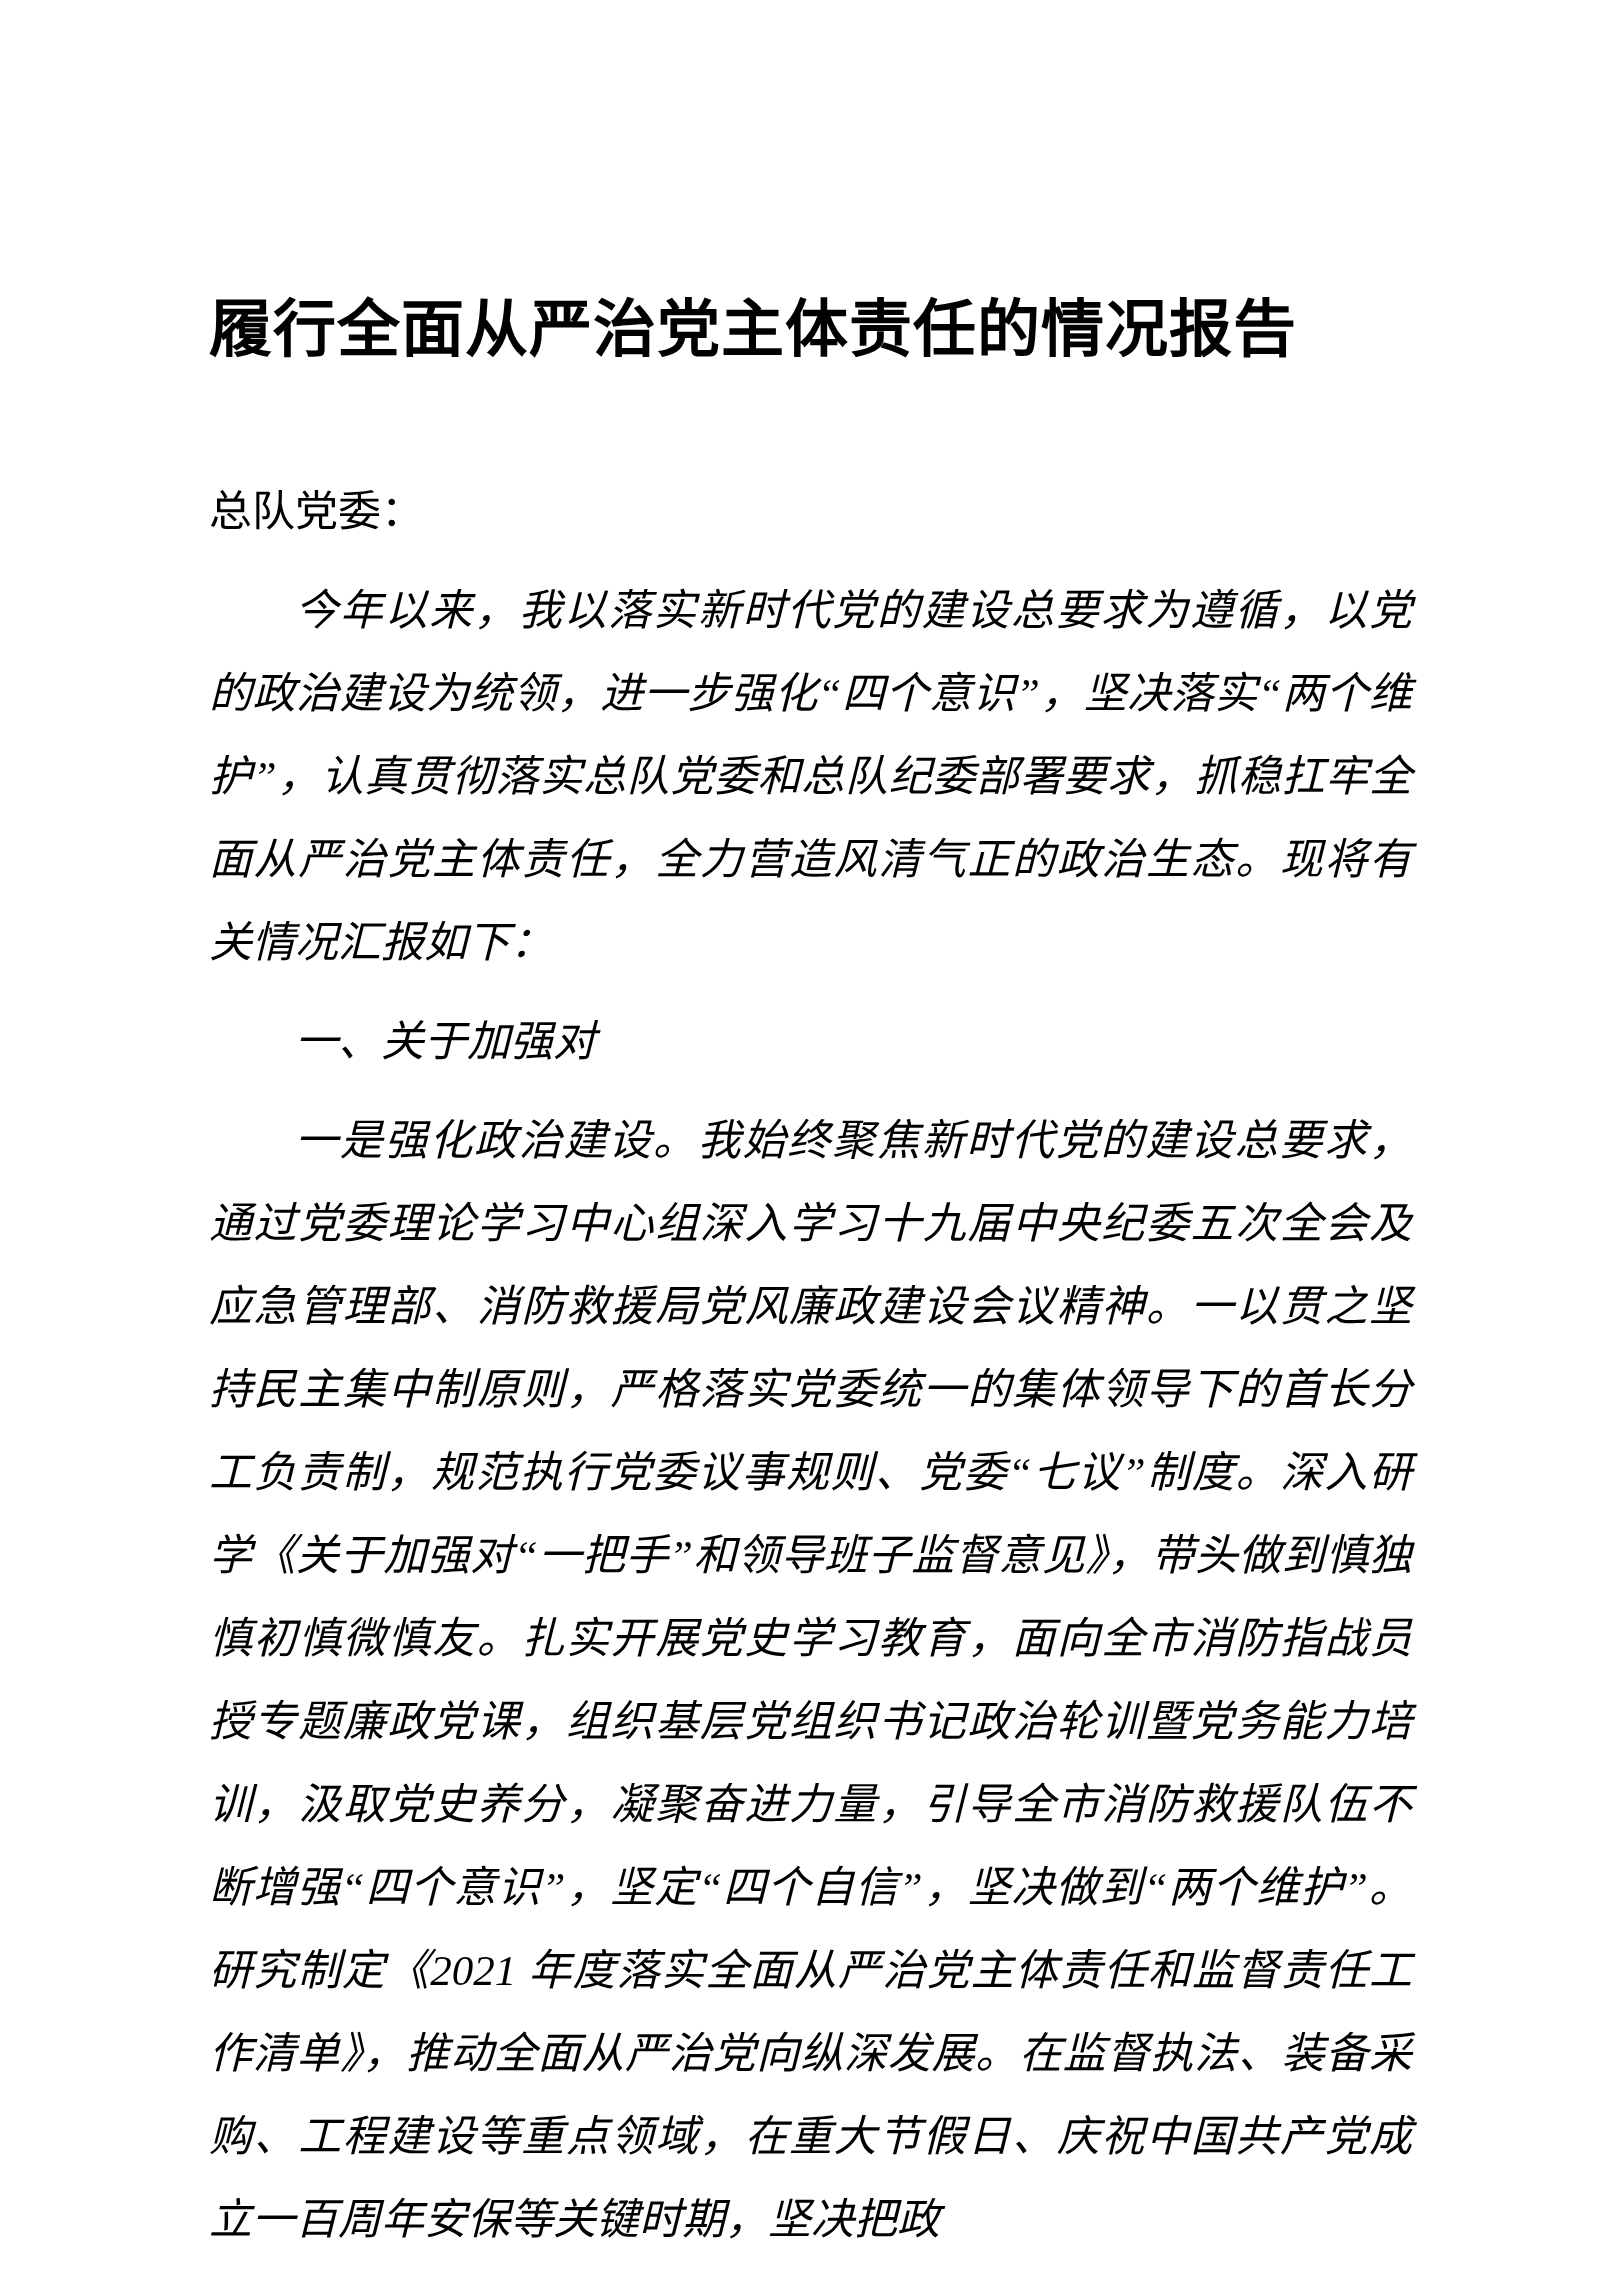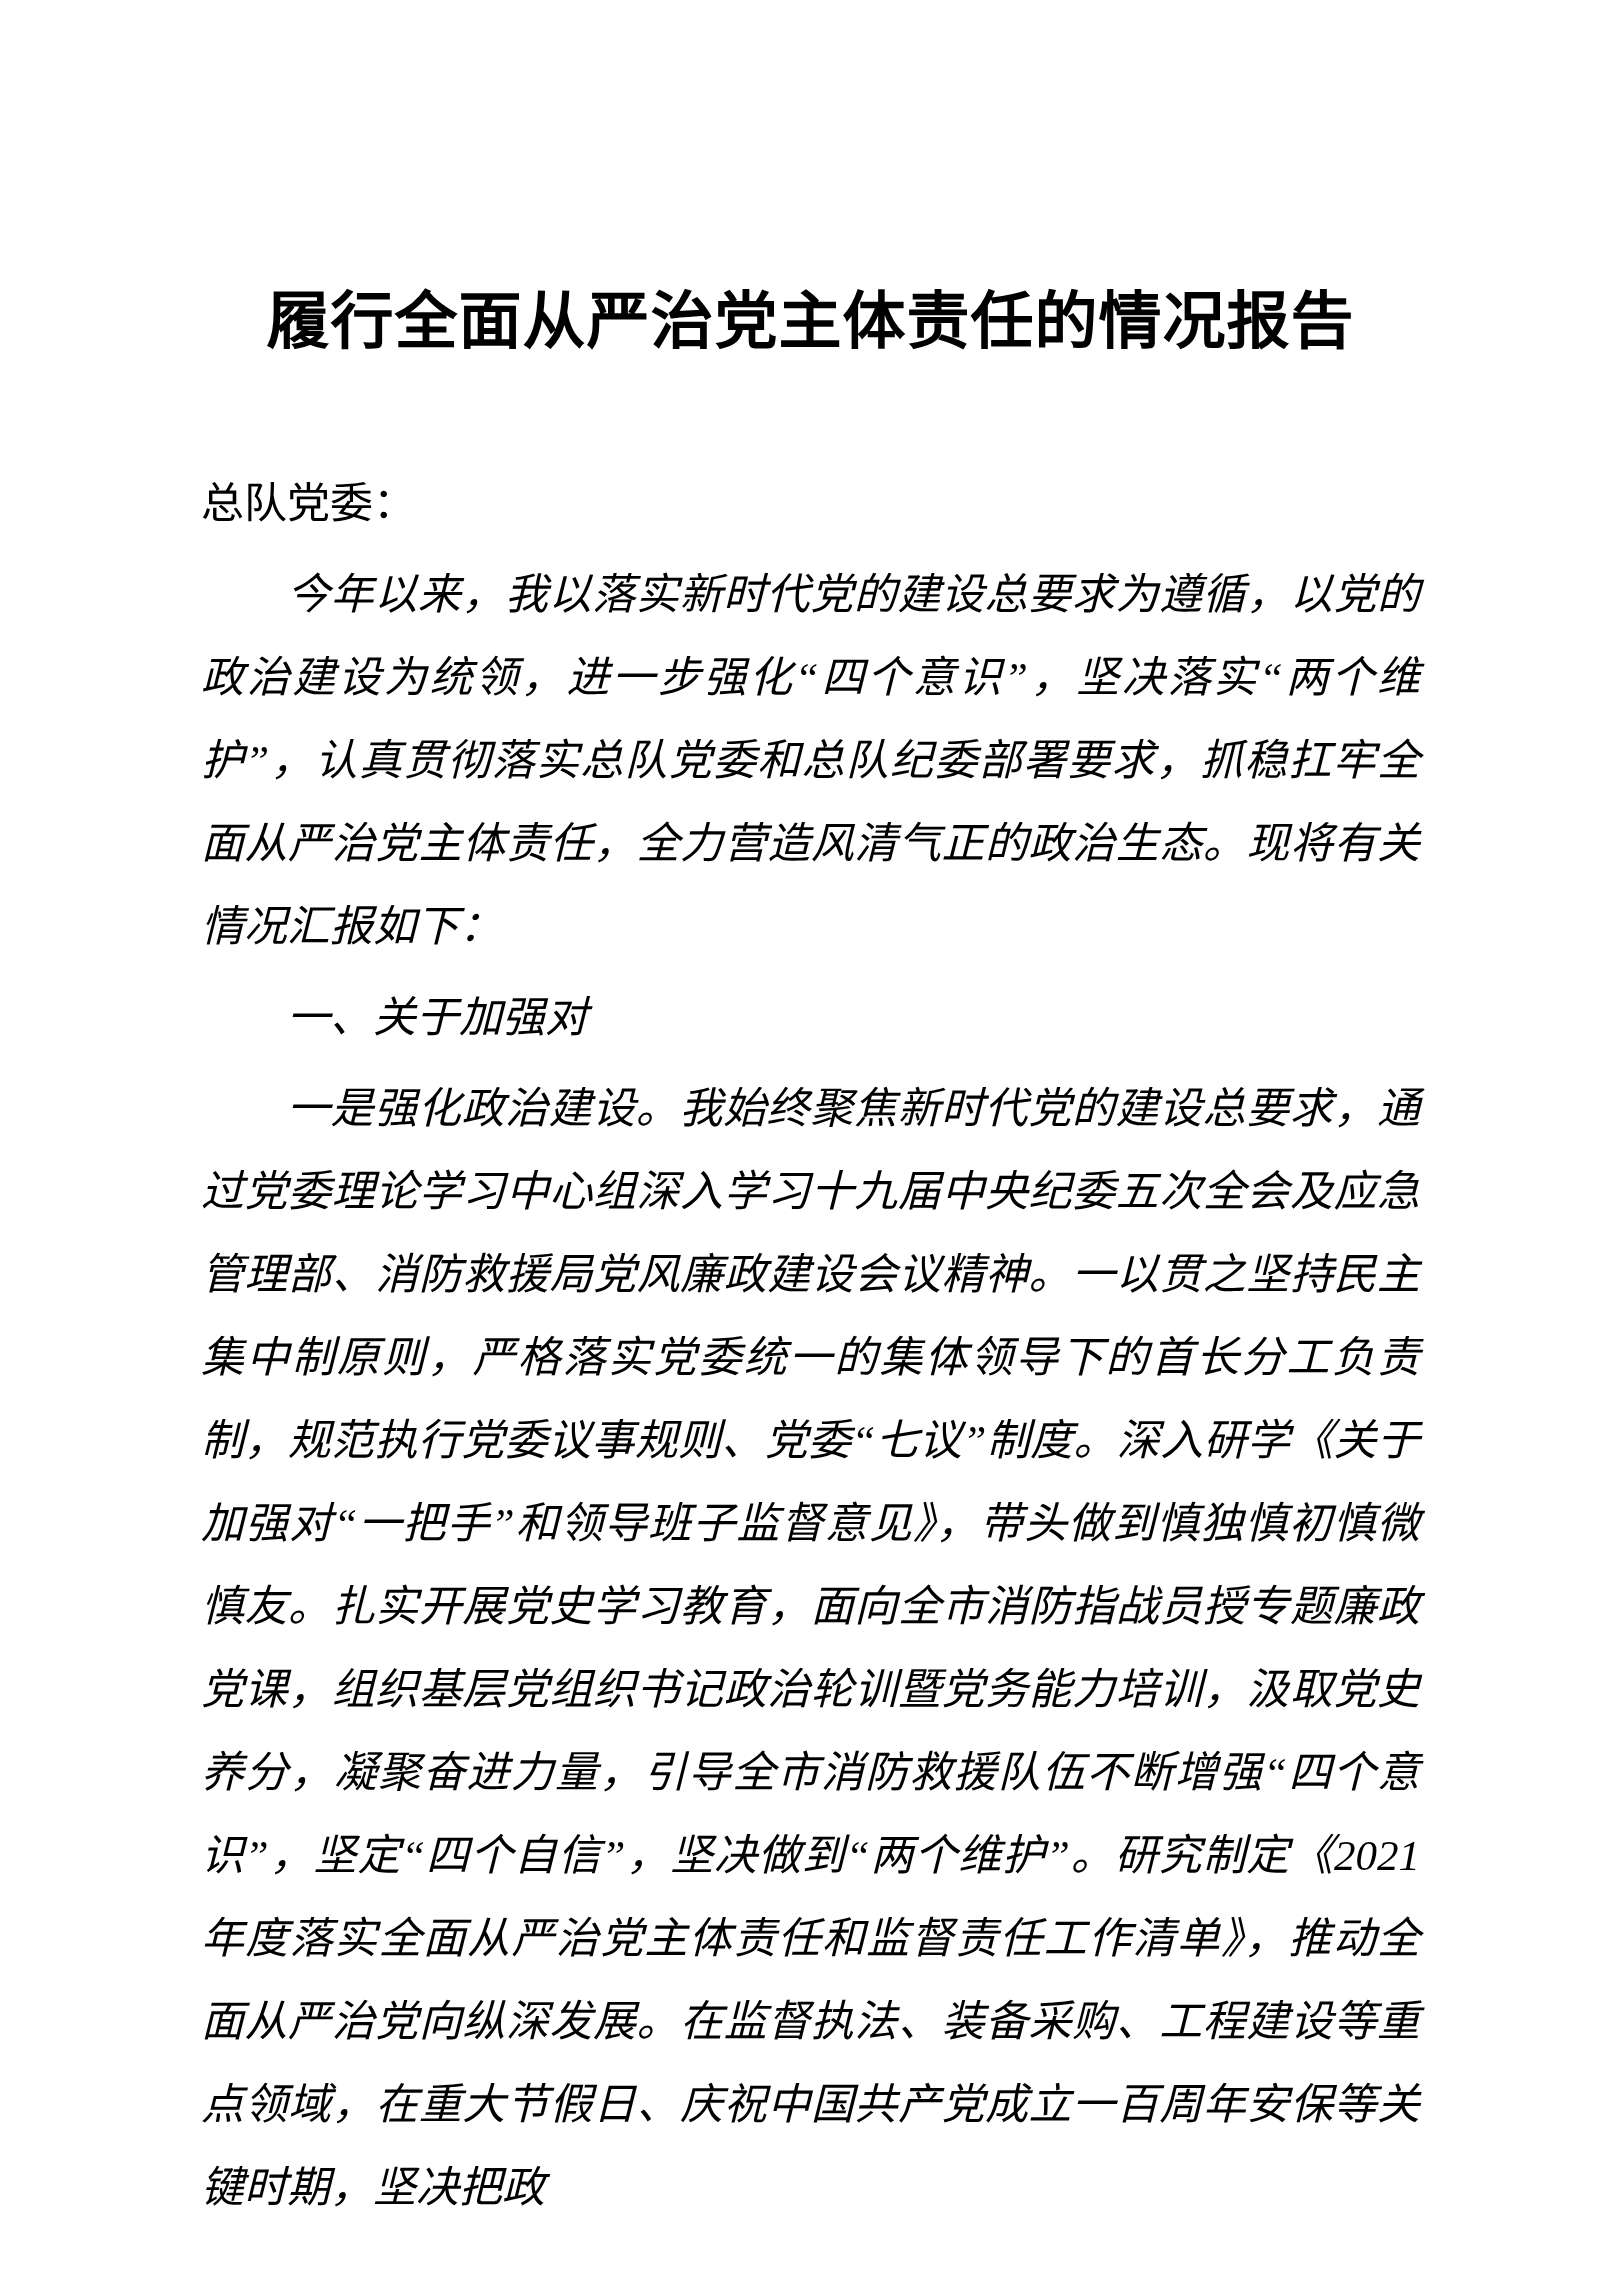--- a/index.html
+++ b/index.html
@@ -15,32 +15,31 @@
     color: #000000;
     font-family: "Liberation Serif", "DejaVu Serif", serif;
     box-sizing: border-box;
     padding: 277px 193px 0 193px;
     overflow: hidden;
   }
   .doc-title {
     font-size: 63px;
     font-weight: bold;
     line-height: 74px;
-    text-align: center;
     letter-spacing: 1px;
-    margin: 8px;
+    margin: 16px;
     white-space: nowrap;
   }
   .doc-body {
     margin-top: 103px;
     font-size: 43px;
     line-height: 83px;
   }
   .doc-body p {
-    margin: 8px;
+    margin: 16px;
     text-align: justify;
     text-justify: inter-character;
     word-break: break-all;
   }
   .salutation {
     text-indent: 0;
   }
   .para {
     text-indent: 2em;
     font-style: italic;

